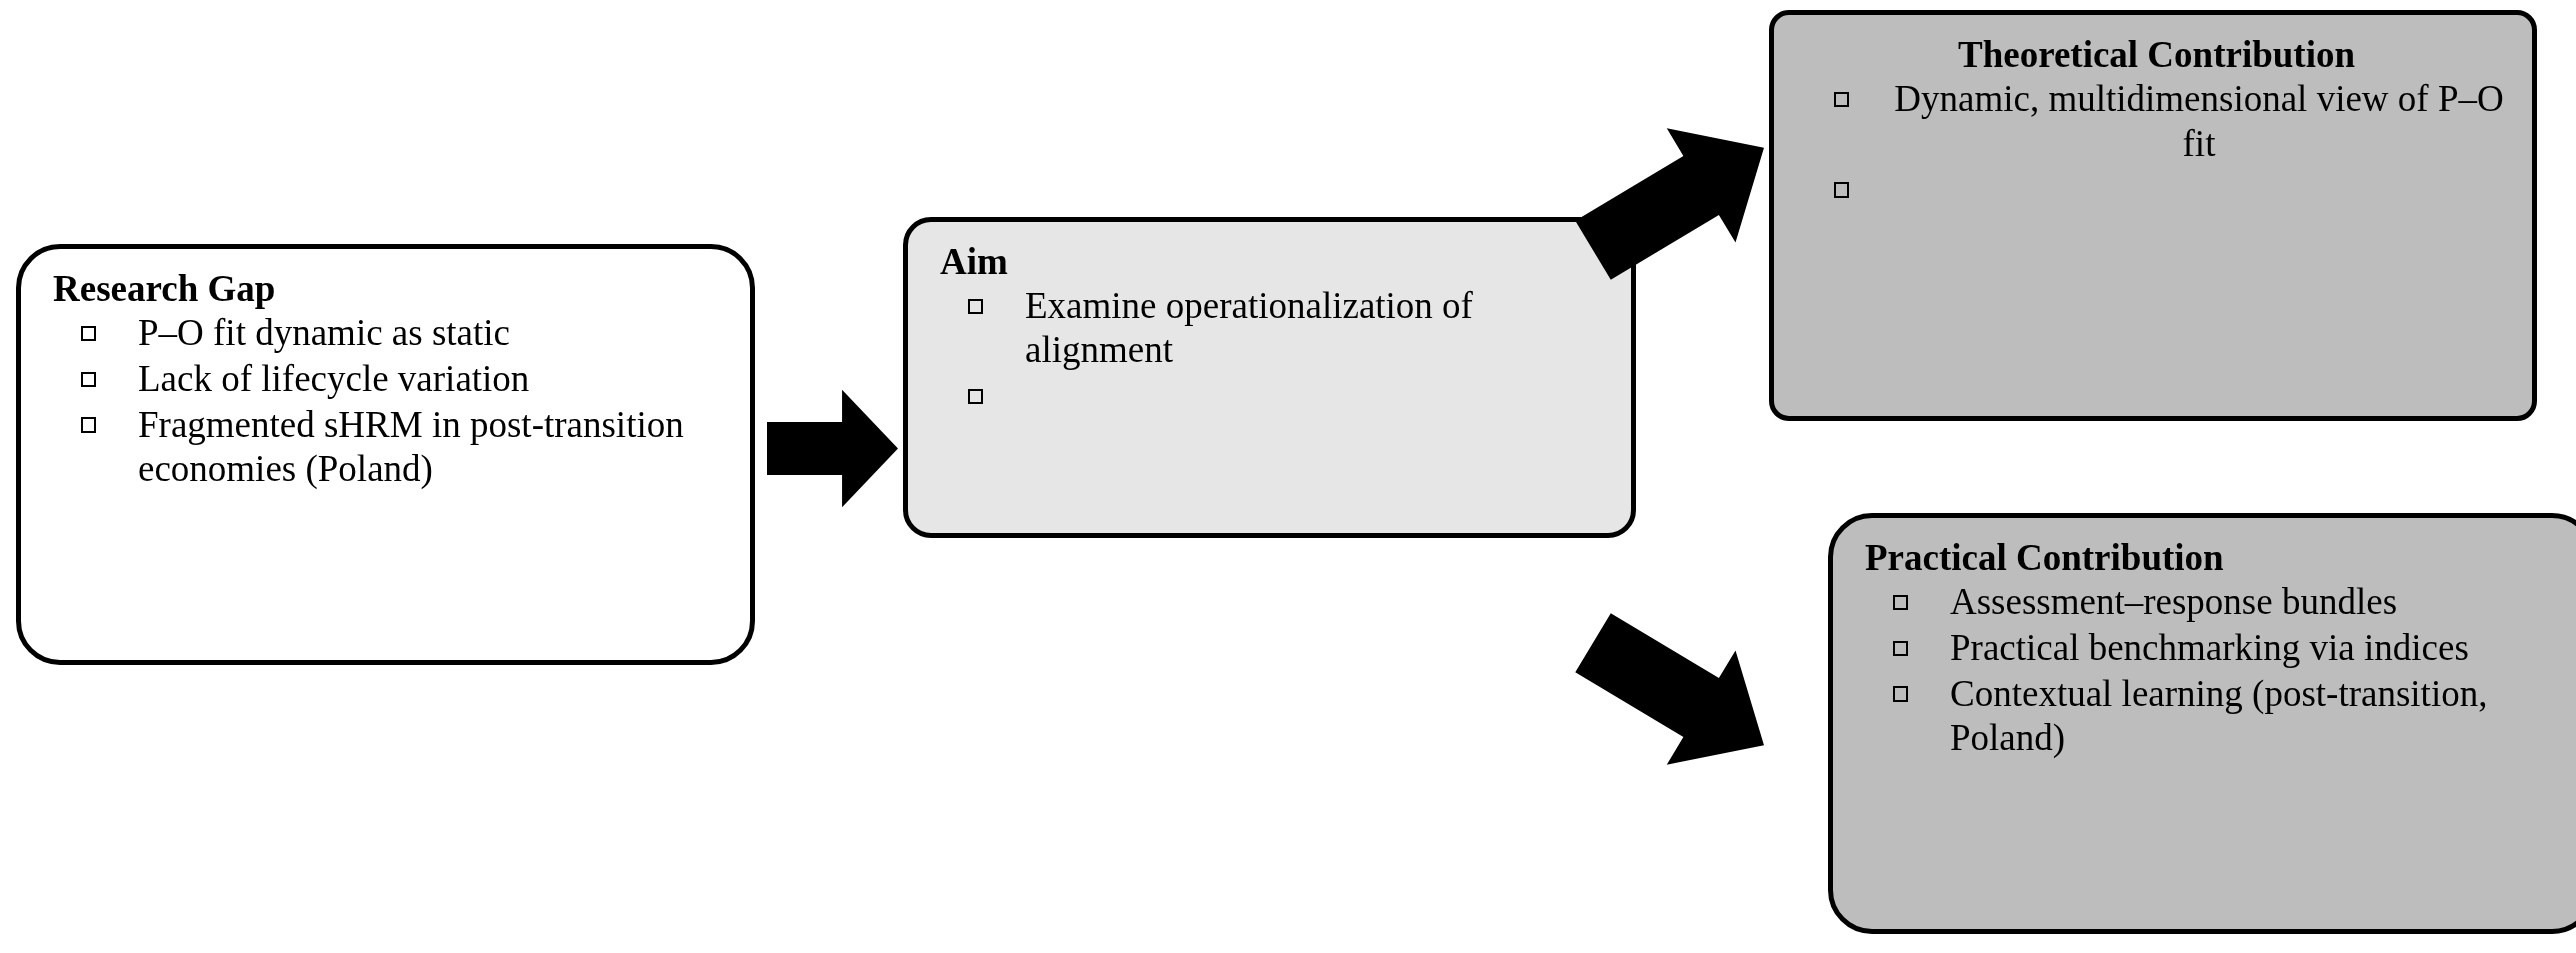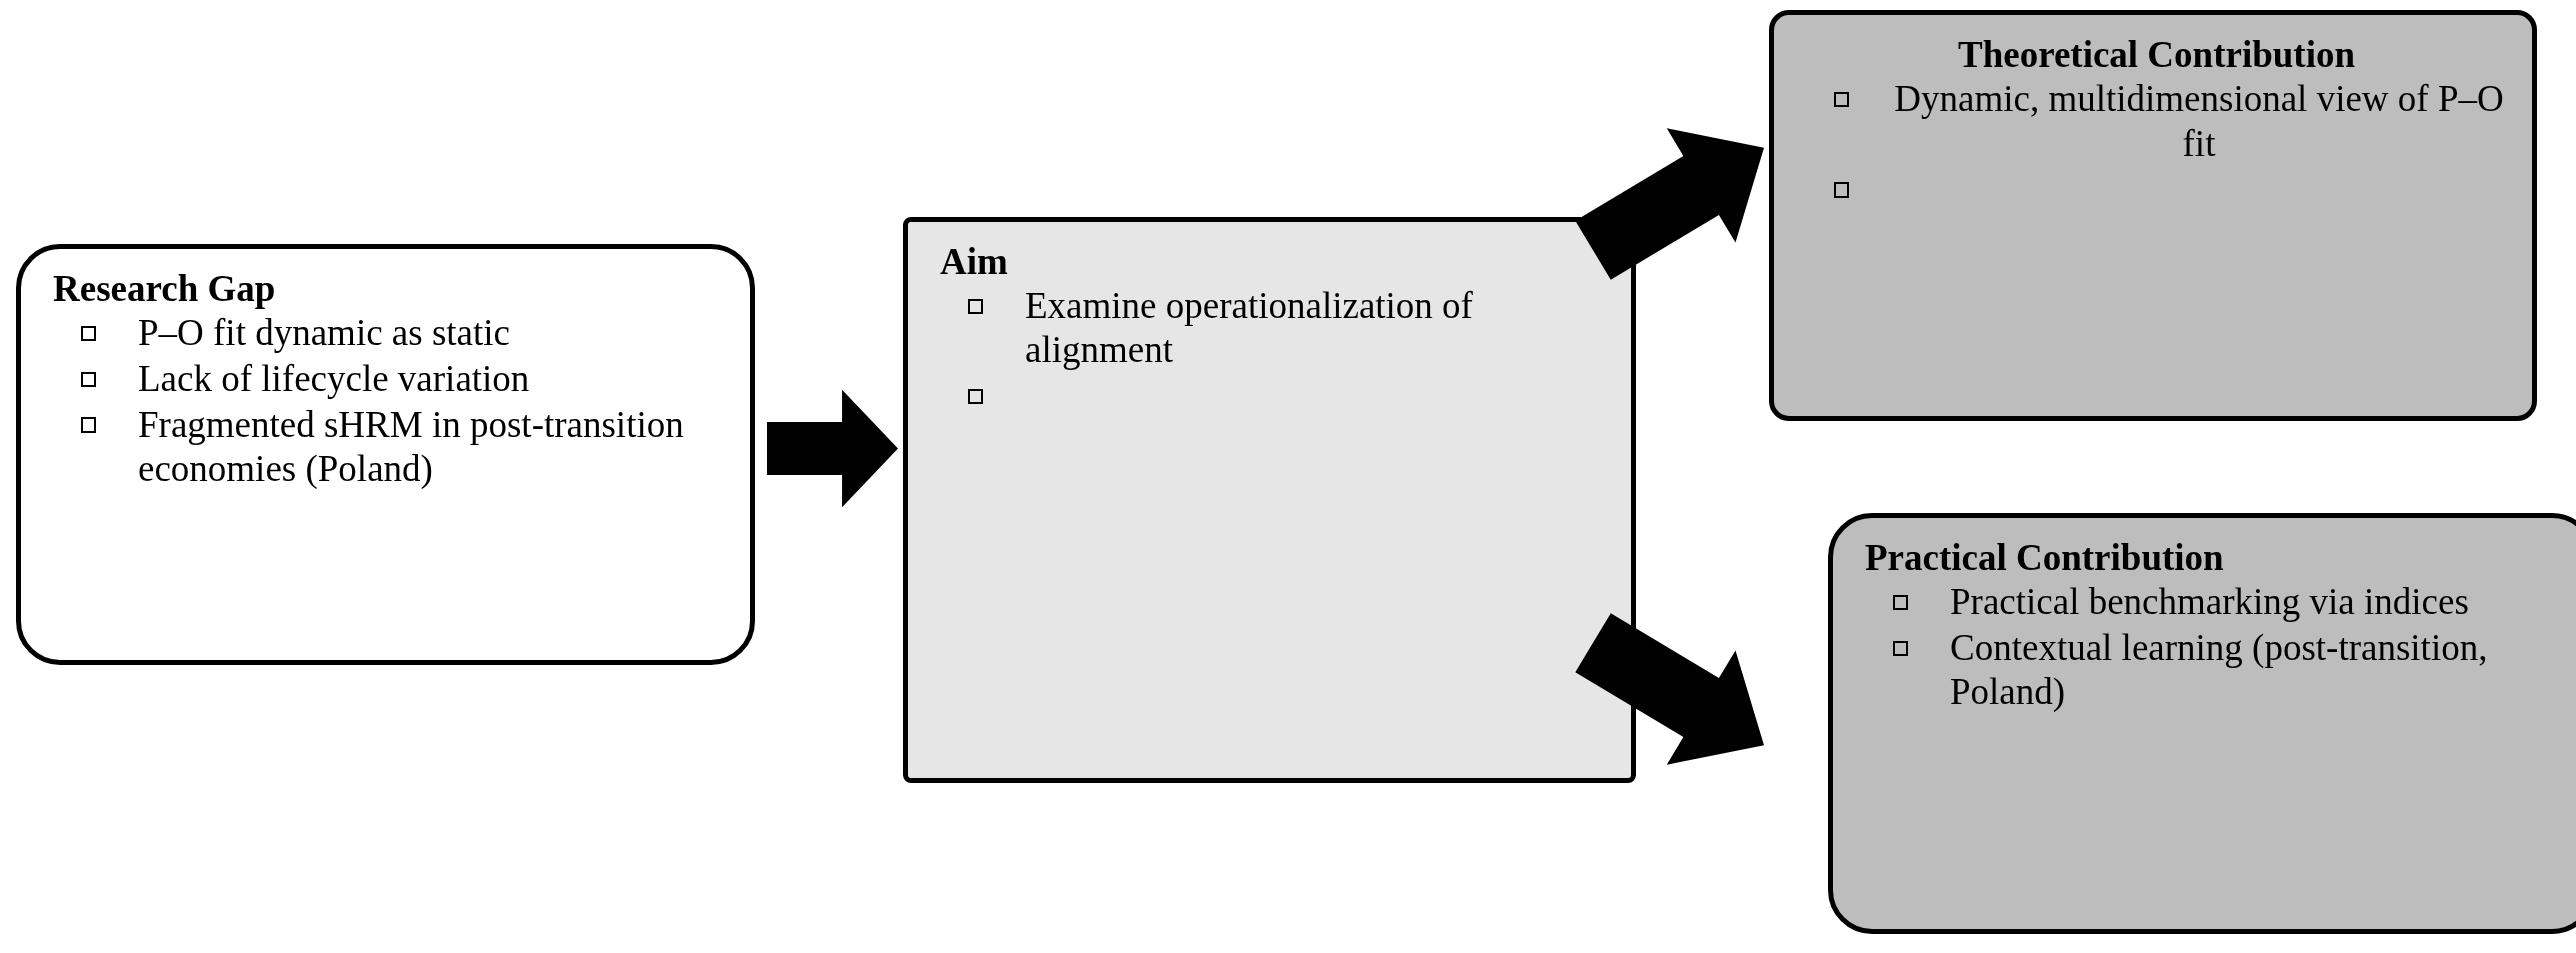--- a/index.html
+++ b/index.html
@@ -69,22 +69,22 @@
   }
 
   
   #box-research-gap {
     left: 16px;  top: 244px;
     width: 739px; height: 421px;
     border-radius: 44px;
   }
   #box-aim {
     left: 903px; top: 217px;
-    width: 733px; height: 566px;
-    border-radius: 8px;
+    width: 733px; height: 321px;
+    border-radius: 28px;
   }
   #box-theoretical {
     left: 1769px; top: 10.3px;
     width: 768px; height: 411px;
     border-radius: 20px;
     text-align: center;
   }
   #box-practical {
     left: 1828px; top: 513px;
     width: 768px; height: 421px;
@@ -172,20 +172,21 @@
         <span class="marker"></span>
       </li>
     </ul>
   </div>
 
   <div class="box shaded" id="box-practical">
     <div class="box-title">Practical Contribution</div>
     <ul class="bullets">
       <li class="bullet">
         <span class="marker"></span>
+        <span>Assessment–response bundles</span>
       </li>
       <li class="bullet">
         <span class="marker"></span>
         <span>Practical benchmarking via indices</span>
       </li>
       <li class="bullet">
         <span class="marker"></span>
         <span>Contextual learning (post-transition, Poland)</span>
       </li>
     </ul>

